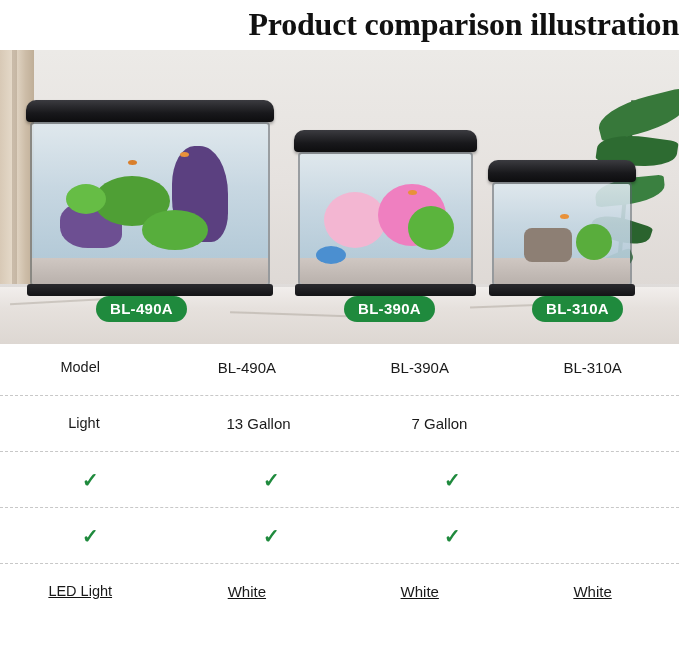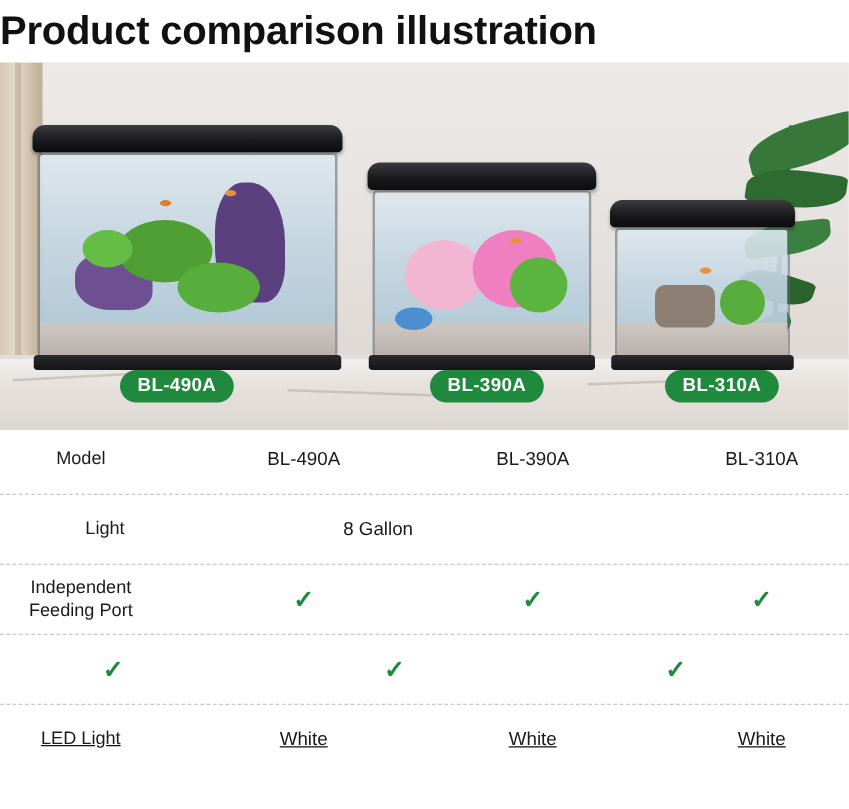--- a/index.html
+++ b/index.html
@@ -15,22 +15,22 @@
     overflow: hidden;
   }
   .page {
     position: relative;
     width: 679px;
     height: 647px;
   }
 
   
   .title {
-    text-align: left;
-    font-family: Liberation Sans, sans-serif;
+    text-align: right;
+    font-family: Liberation Serif, serif;
     font-weight: bold;
     font-size: 32px;
     line-height: 40px;
     color: #111111;
     padding: 4px 0 6px 0;
     letter-spacing: -0.2px;
   }
 
   
   .hero {
@@ -188,21 +188,20 @@
   .table {
     position: absolute;
     left: 0; top: 340px;
     width: 679px;
   }
   .trow {
     display: flex;
     align-items: center;
     border-bottom: 1px dashed #c8c8c8;
     min-height: 55px;
-    gap: 44px;
   }
   .trow:last-child { border-bottom: none; text-decoration: underline; }
   .cell {
     text-align: center;
     font-size: 15px;
     color: #1a1a1a;
     padding: 6px 4px;
   }
   .c-label { width: 160px; font-size: 14.5px; line-height: 19px; }
   .c-val   { width: 173px; }
@@ -291,26 +290,25 @@
 
     <div class="trow">
       <div class="cell c-label two-line">Model</div>
       <div class="cell c-val">BL-490A</div>
       <div class="cell c-val">BL-390A</div>
       <div class="cell c-val">BL-310A</div>
     </div>
 
     <div class="trow">
       <div class="cell c-label two-line">Light</div>
-      <div class="cell c-val">8 Gallon</div>
-    </div>
-
-    <div class="trow">
-      <div class="cell c-label two-line">Independent
-Feeding Port</div>
+      <div class="cell c-val">13 Gallon</div>
+      <div class="cell c-val">7 Gallon</div>
+    </div>
+
+    <div class="trow">
       <div class="cell c-val check">✓</div>
       <div class="cell c-val check">✓</div>
       <div class="cell c-val check">✓</div>
     </div>
 
     <div class="trow">
       <div class="cell c-val check">✓</div>
       <div class="cell c-val check">✓</div>
       <div class="cell c-val check">✓</div>
     </div>

